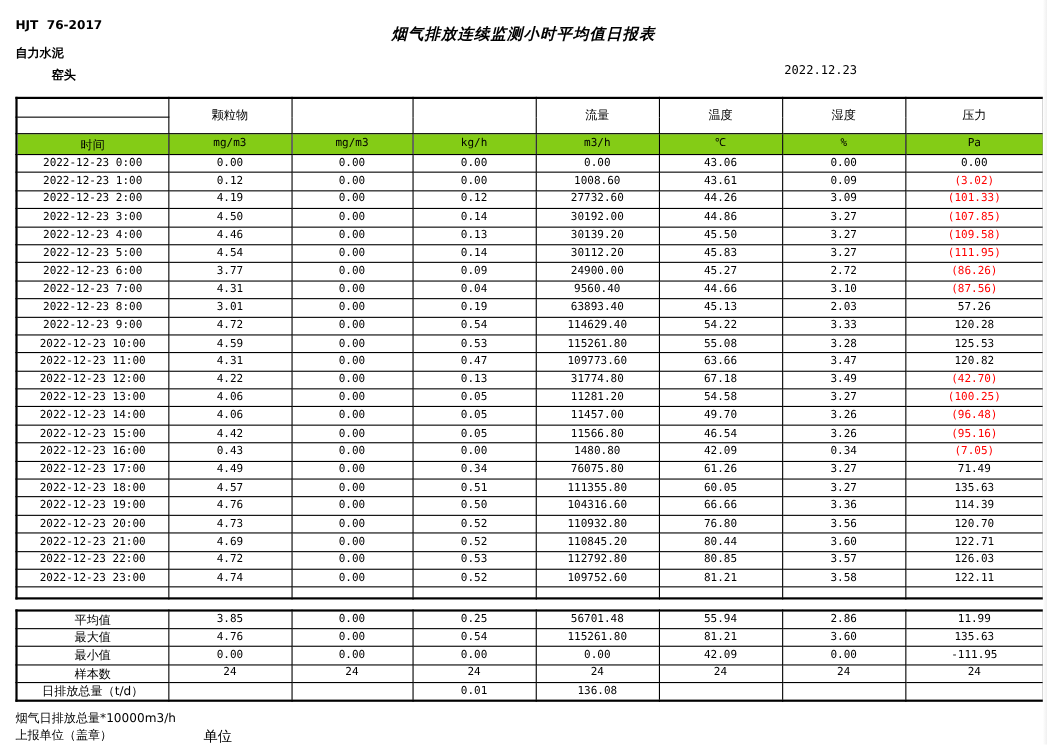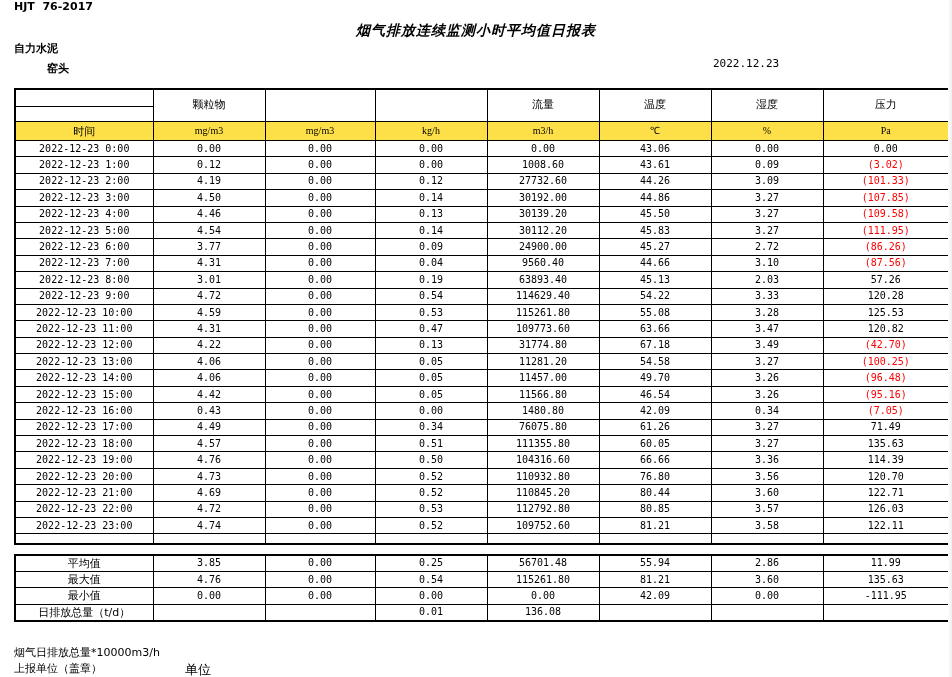--- a/index.html
+++ b/index.html
@@ -1,38 +1,38 @@
 <!DOCTYPE html>
 <html><head>
 <meta charset="utf-8">
 <style>
   html,body{margin:0;padding:0;}
   body{
     width:952px;height:677px;background:#ffffff;position:relative;overflow:hidden;
     font-family:"DejaVu Sans","Liberation Sans",sans-serif;color:#000;
   }
   .page{position:absolute;inset:0;}
-  .doc-code{position:absolute;left:14px;top:0;font-size:11px;font-weight:bold;white-space:pre;}
+  .doc-code{position:absolute;left:14px;top:16px;font-size:11px;font-weight:bold;white-space:pre;}
   .title{position:absolute;left:0;right:0;top:22px;text-align:center;font-size:14px;font-weight:bold;letter-spacing:1px;font-style:italic;}
   .company{position:absolute;left:14px;top:41px;font-size:11px;font-weight:bold;}
   .loc{position:absolute;left:14px;top:61px;font-size:11px;font-weight:bold;margin-left:33px;}
   .date{position:absolute;left:713px;top:57px;font-size:11px;font-family:"DejaVu Sans Mono","Liberation Mono",monospace;}
   table{border-collapse:collapse;table-layout:fixed;position:absolute;left:14px;width:934px;}
   .main{top:88px;border:2px solid #000;}
   .summary{top:554px;border:2px solid #000;}
   td{
     border:1px solid #000;text-align:center;vertical-align:middle;
     font-size:10px;line-height:1;padding:0;margin:0;
     font-family:"DejaVu Sans Mono","Liberation Mono",monospace;
     white-space:nowrap;overflow:hidden;
   }
   .group-top td{height:16px;}
   .group-bottom td{height:14px;}
-  td.grp{font-family:Liberation Mono, monospace;font-size:11px;}
-  tr.unit-row td{height:18px;background:#fde047;font-family:Liberation Serif, serif;}
+  td.grp{font-family:Liberation Sans, sans-serif;font-size:11px;}
+  tr.unit-row td{height:18px;background:#84cc16;}
   td.cjk{font-family:"DejaVu Sans","Liberation Sans",sans-serif;font-size:11px;}
   .main tbody tr{height:16.4px;}
   .main tbody tr.empty-row{height:10px;}
   .summary tbody tr{height:16.4px;}
   td.neg{color:#ff0000;}
   .footnote{position:absolute;left:14px;top:645px;font-size:11px;}
   .org-label{position:absolute;left:14px;top:661px;font-size:11px;}
   .unit-label{position:absolute;left:185px;top:661px;font-size:13px;}
   .edge{position:absolute;right:0;top:0;width:4px;height:677px;background:linear-gradient(to right,#ffffff,#efefef);}
 </style>
@@ -372,20 +372,30 @@
           <td class="cjk">最小值</td>
           <td>0.00</td>
           <td>0.00</td>
           <td>0.00</td>
           <td>0.00</td>
           <td>42.09</td>
           <td>0.00</td>
           <td>-111.95</td>
         </tr>
         <tr>
+          <td class="cjk">样本数</td>
+          <td>24</td>
+          <td>24</td>
+          <td>24</td>
+          <td>24</td>
+          <td>24</td>
+          <td>24</td>
+          <td>24</td>
+        </tr>
+        <tr>
           <td class="cjk">日排放总量（t/d）</td>
           <td></td>
           <td></td>
           <td>0.01</td>
           <td>136.08</td>
           <td></td>
           <td></td>
           <td></td>
         </tr>
       </tbody>

